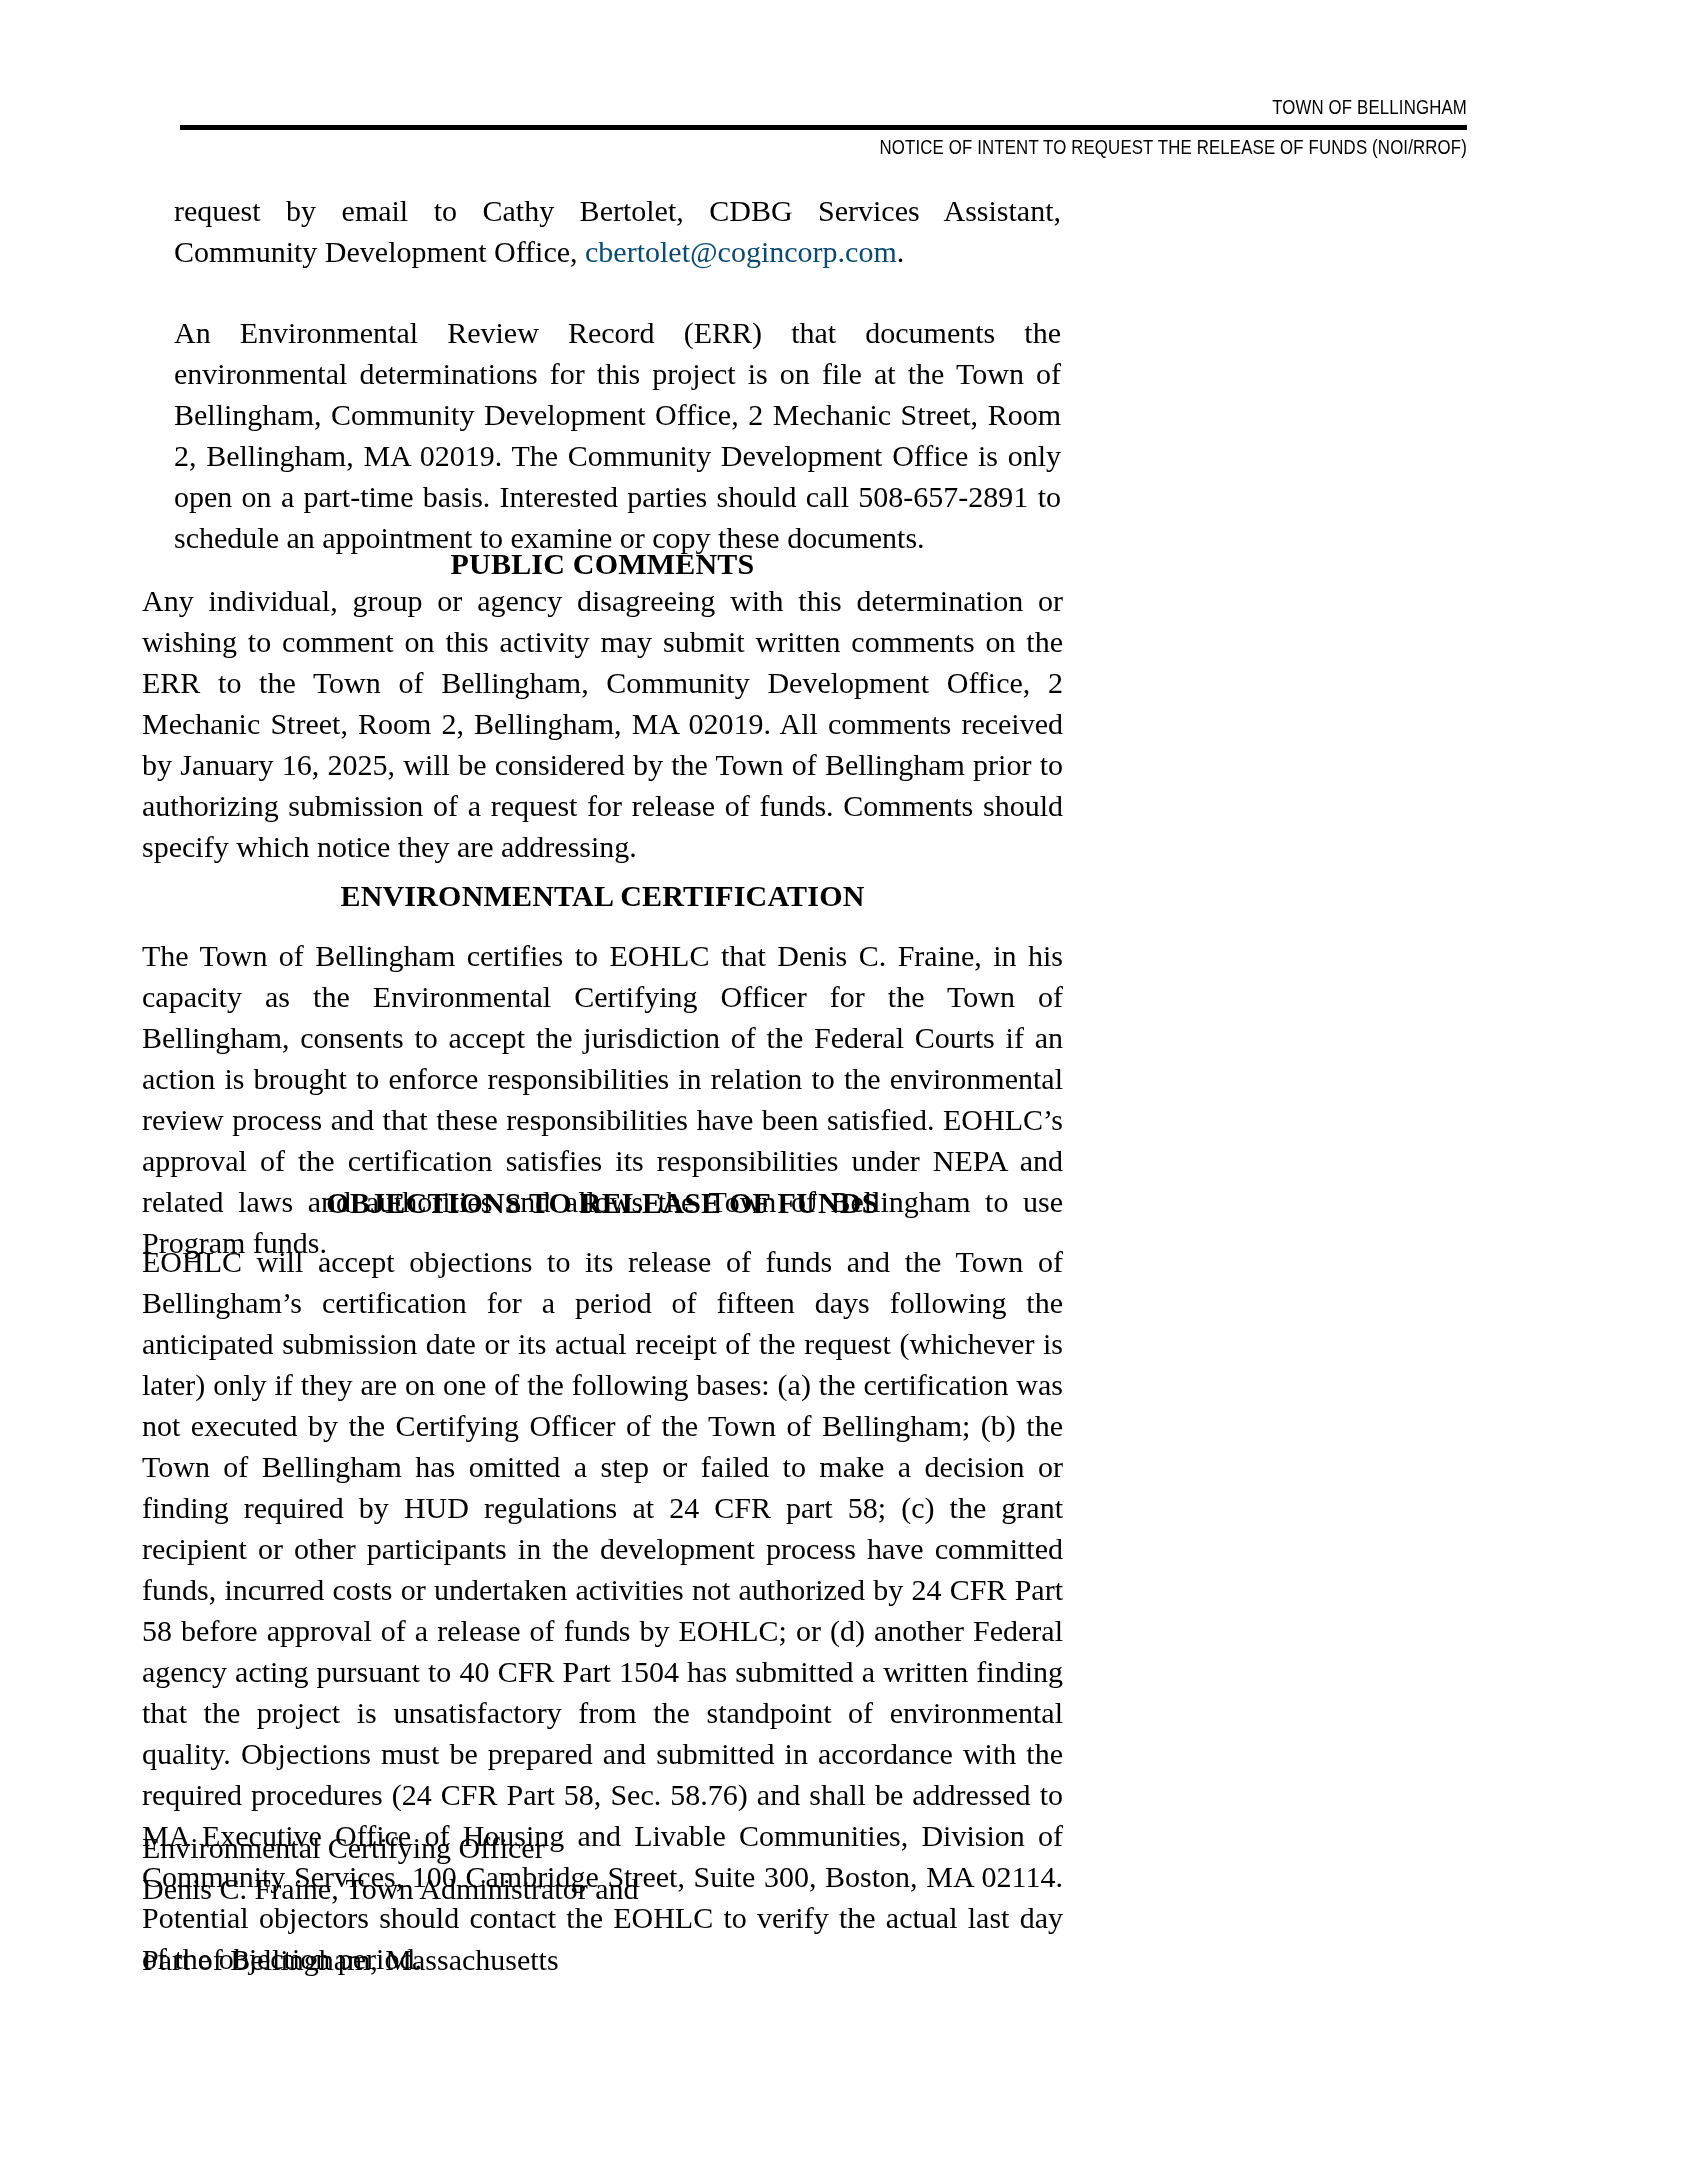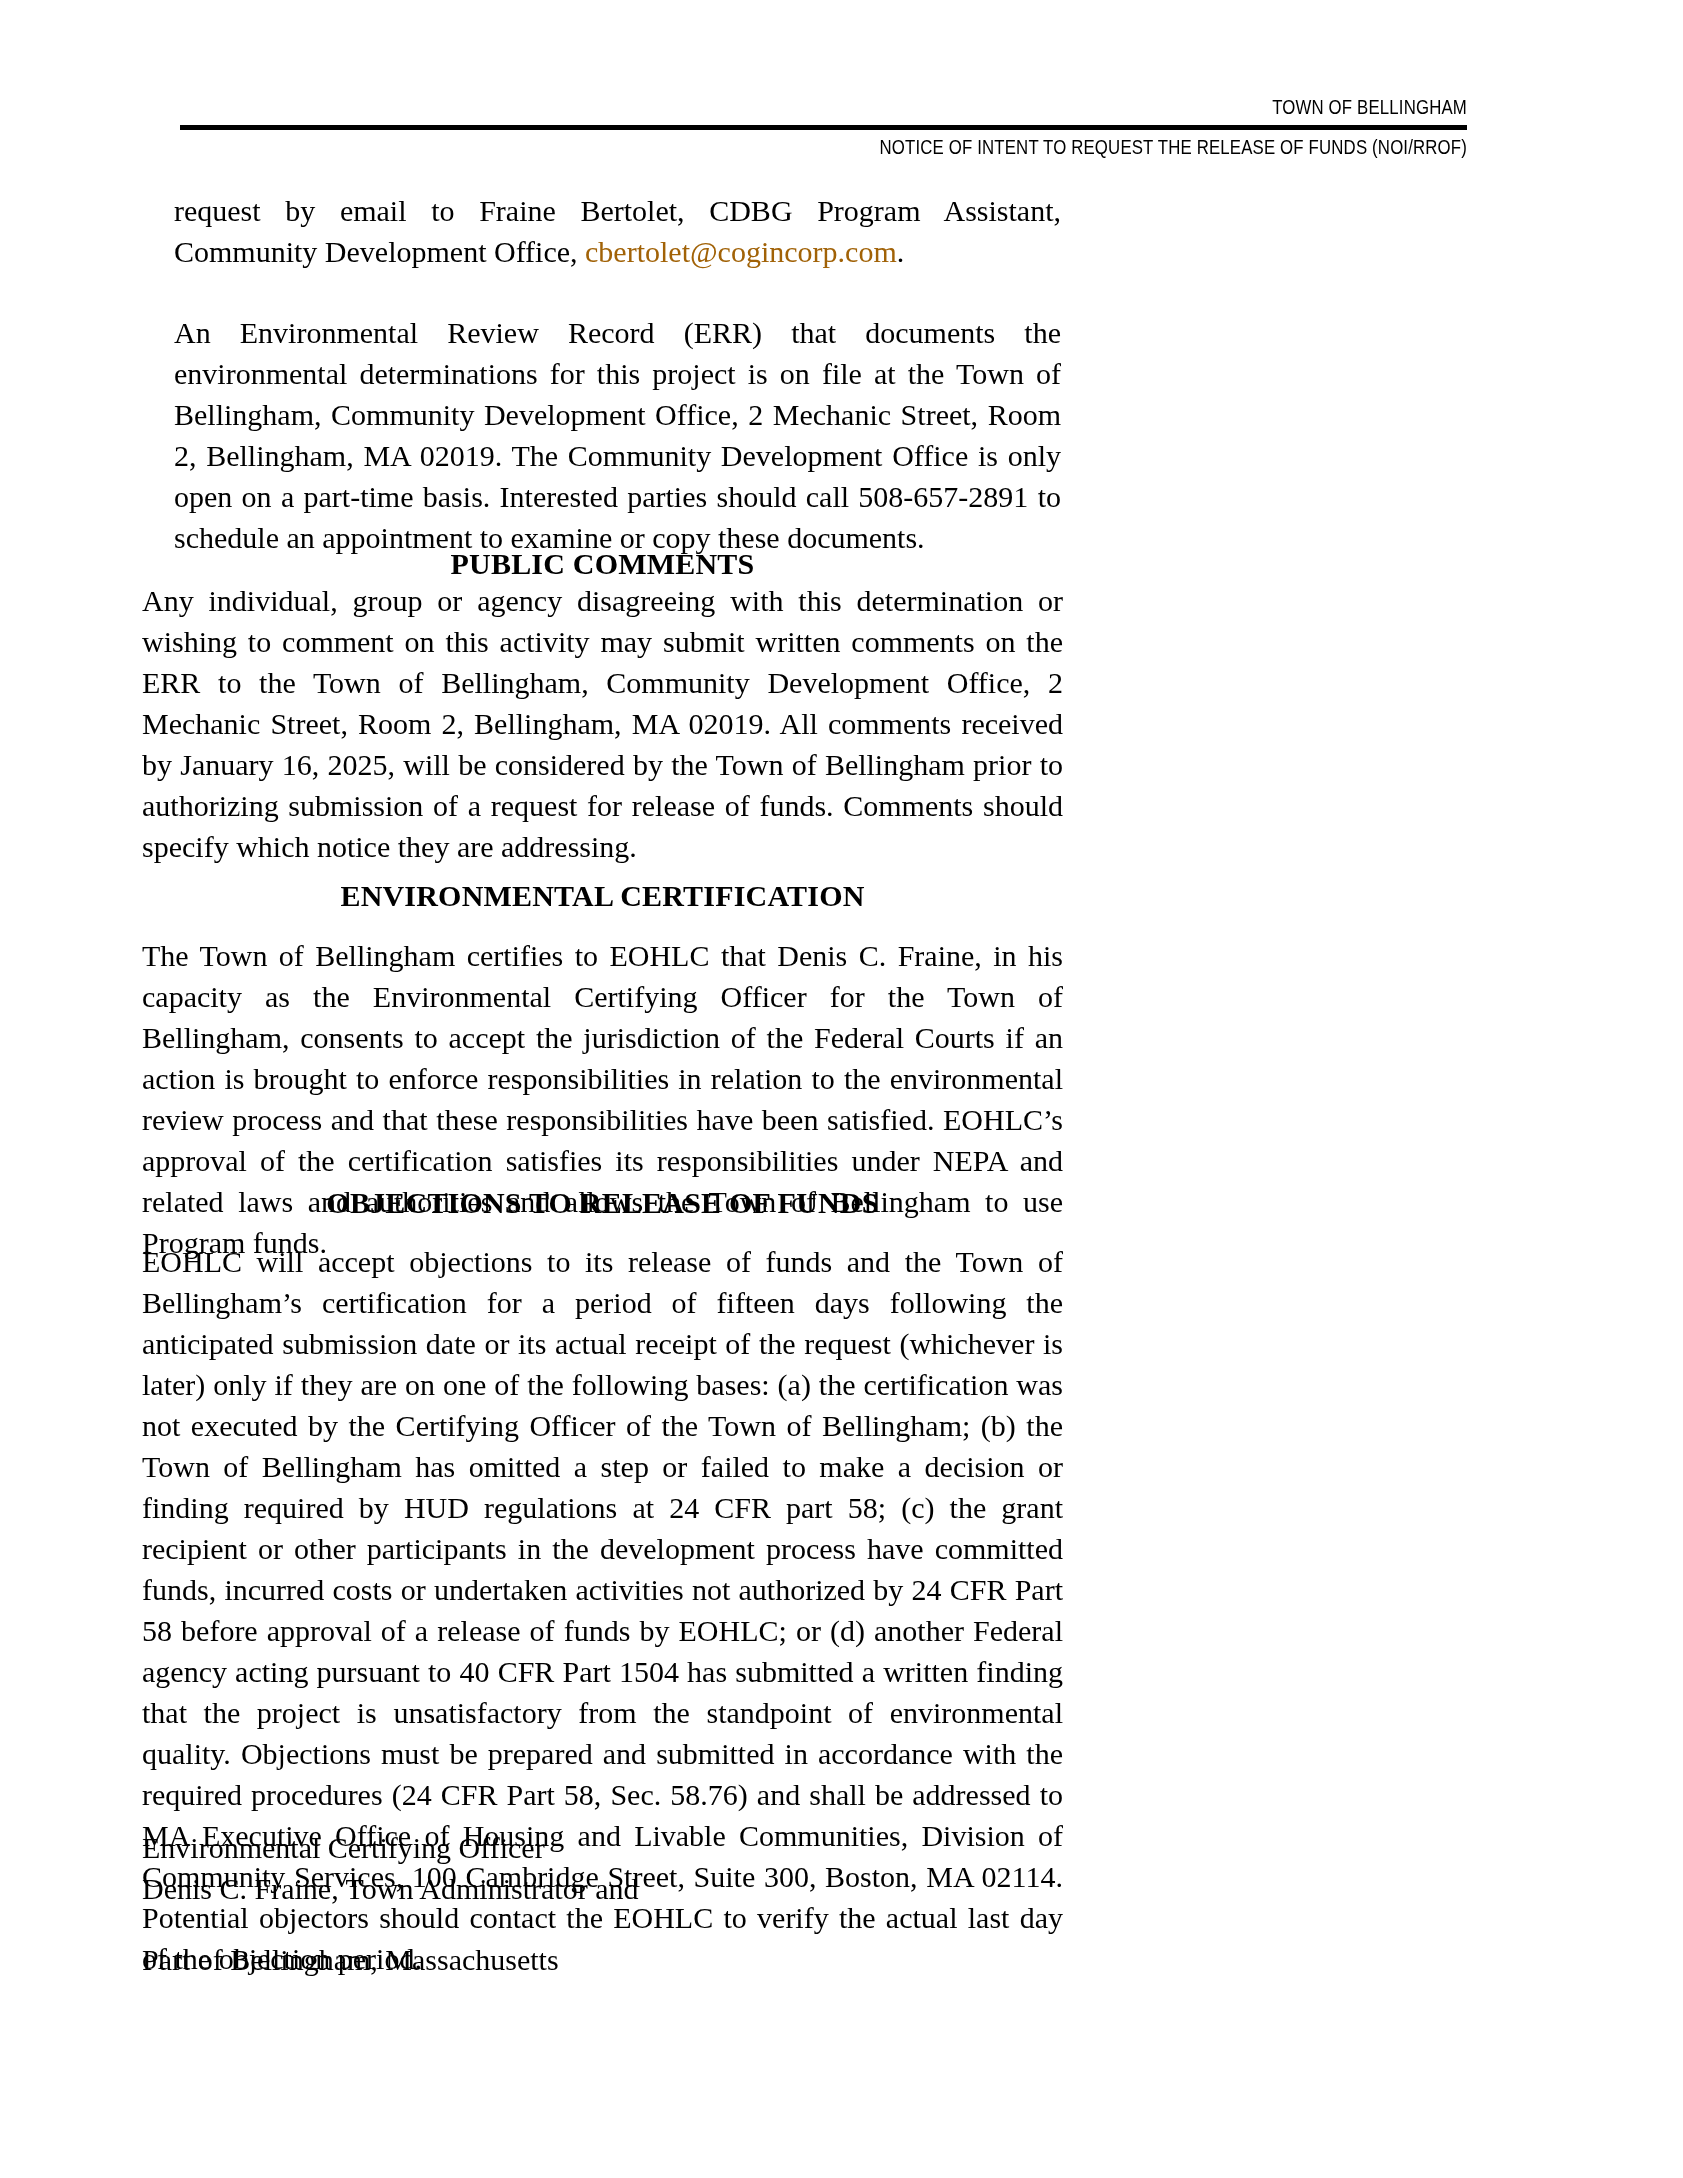--- a/index.html
+++ b/index.html
@@ -89,21 +89,21 @@
     letter-spacing: 0.2px;
   }
 
   .heading-wrap {
     position: absolute;
     left: 142px;
     width: 921px;
   }
 
   a.email-link {
-    color: #a16207;
+    color: #0c4a6e;
     text-decoration: none;
   }
 
   .sig-line {
     margin: 0;
     font-size: 30px;
     line-height: 41px;
     text-align: left;
   }
 </style>
@@ -114,21 +114,21 @@
 
   <div class="header">
     <div class="header-line-1">TOWN OF BELLINGHAM</div>
     <hr class="header-rule">
     <div class="header-line-2">NOTICE OF INTENT TO REQUEST THE RELEASE OF FUNDS (NOI/RROF)</div>
   </div>
 
   <div class="content">
 
     <div class="block-indent" style="top:190px;">
-      <p class="para"><span>request by email to Fraine Bertolet, CDBG Program Assistant, Community Development Office, </span><a class="email-link" href="#">cbertolet@cogincorp.com</a><span>.</span></p>
+      <p class="para"><span>request by email to Cathy Bertolet, CDBG Services Assistant, Community Development Office, </span><a class="email-link" href="#">cbertolet@cogincorp.com</a><span>.</span></p>
     </div>
 
     <div class="block-indent" style="top:312px;">
       <p class="para">An Environmental Review Record (ERR) that documents the environmental determinations for this project is on file at the Town of Bellingham, Community Development Office, 2 Mechanic Street, Room 2, Bellingham, MA  02019. The Community Development Office is only open on a part-time basis. Interested parties should call 508-657-2891 to schedule an appointment to examine or copy these documents.</p>
     </div>
 
     <div class="heading-wrap" style="top:547px;">
       <h2 class="section-heading">PUBLIC COMMENTS</h2>
     </div>
     <div class="block-wide" style="top:580px;">

